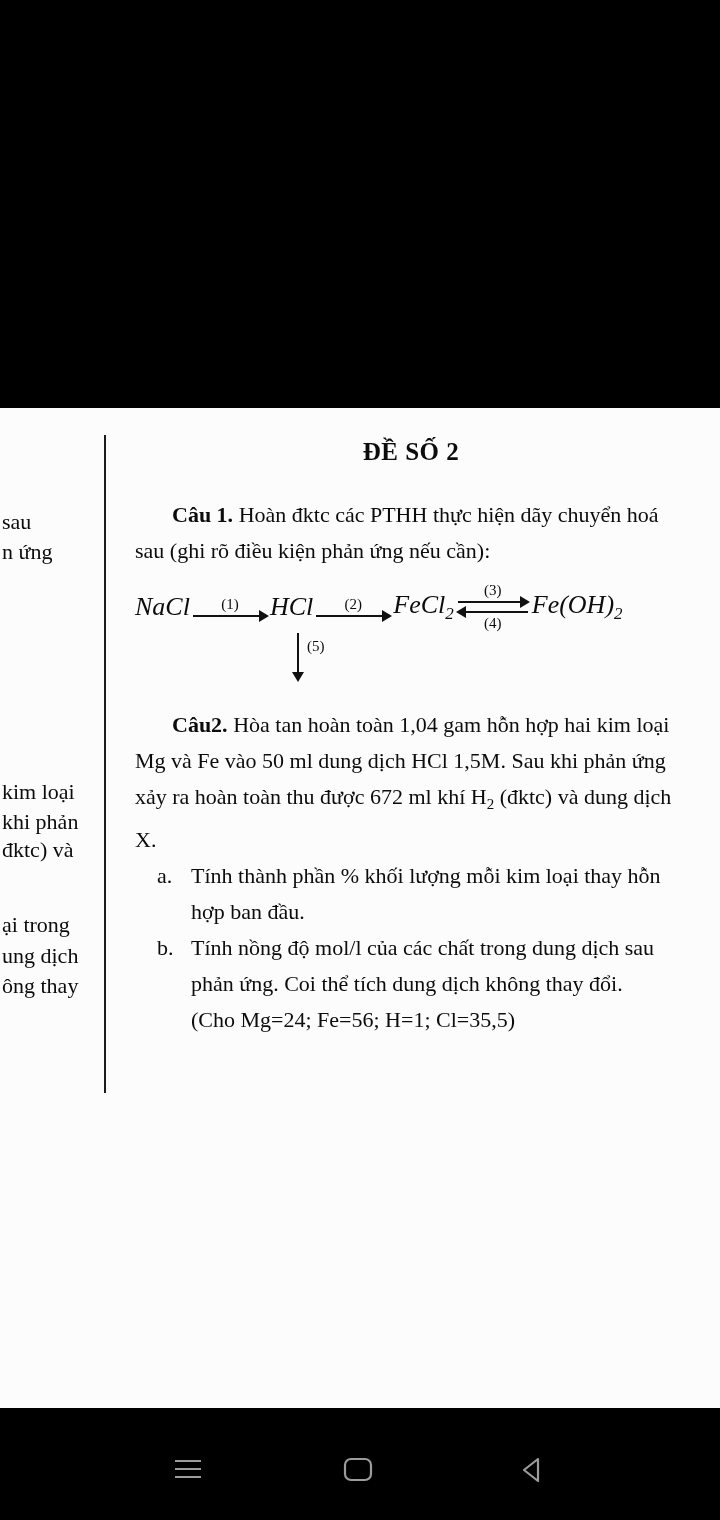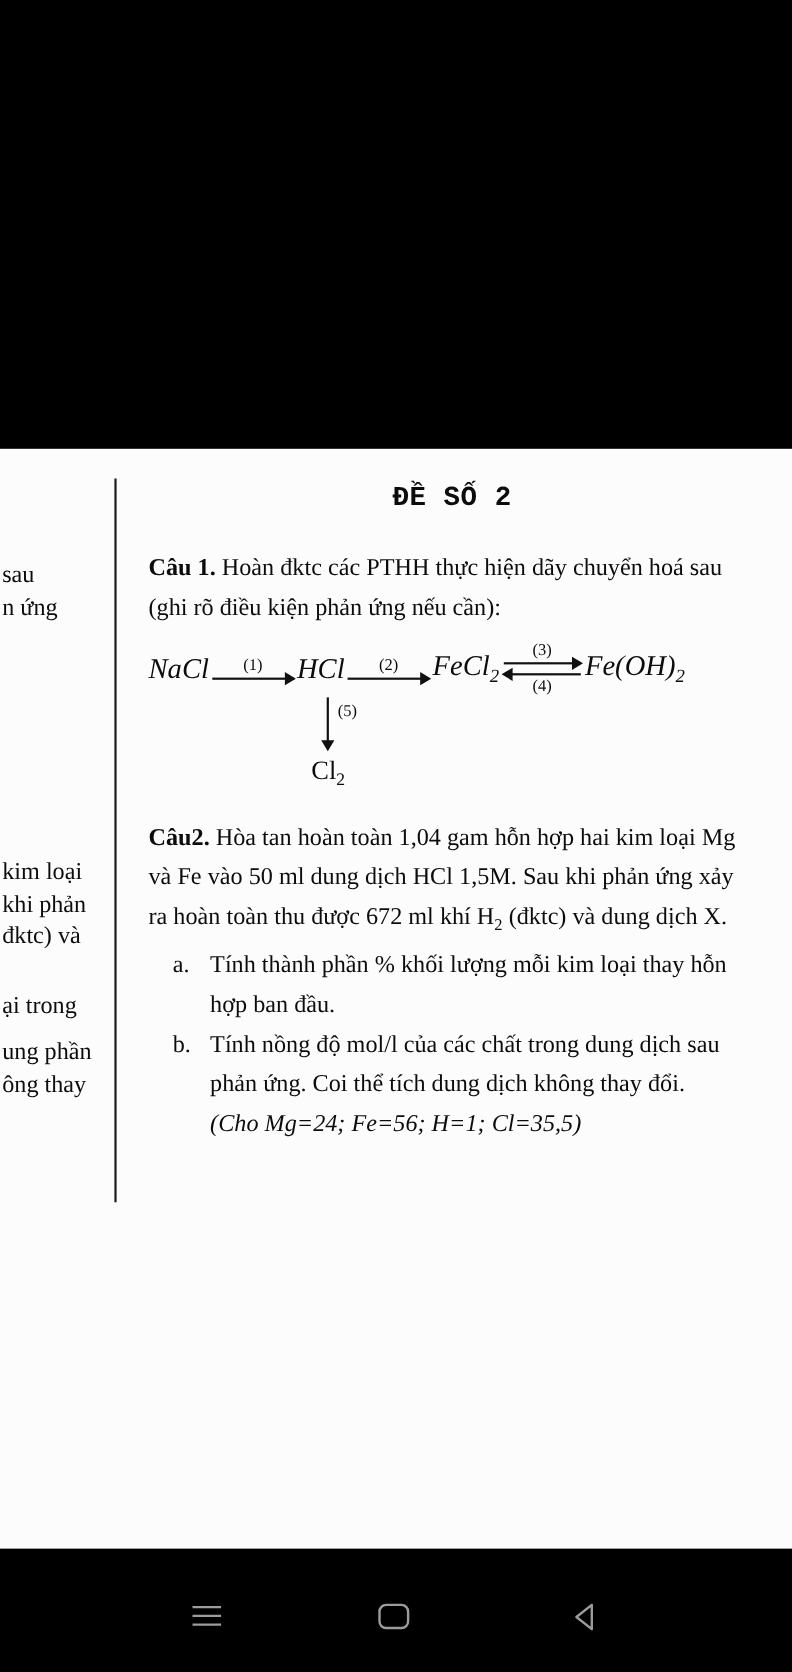--- a/index.html
+++ b/index.html
@@ -15,28 +15,28 @@
   .divider {
     position:absolute; left:104px; top:27px; width:2px; height:658px; background:#1c1c1c;
   }
   
   .frag { position:absolute; left:2px; font-size:22px; line-height:28px; white-space:nowrap; }
   .f0 { top:100px; }
   .f1 { top:130px; }
   .f2 { top:370px; }
   .f3 { top:400px; }
   .f4 { top:428px; }
-  .f5 { top:492px; }
+  .f5 { top:503px; }
   .f6 { top:534px; }
   .f7 { top:564px; }
 
   .main { position:absolute; left:135px; top:0; width:552px; }
-  .title { text-align:center; font-size:25px; font-weight:bold; margin:30px 0 0 0; letter-spacing:.5px;font-family:Liberation Mono, monospace; }
+  .title { text-align:center; font-size:25px; font-weight:bold; margin:30px 0 0 0; letter-spacing:.5px; }
   .para { font-size:22px; line-height:36px; margin:31px 0 0 0; }
-  .para b { font-weight:bold; }
+  .para b { font-weight:bold;margin-left:37px; }
 
   
   .equation {
     display:flex; align-items:center; margin-top:14px;
     font-style:italic; font-size:26px; white-space:nowrap;
   }
   .equation sub { font-size:17px; }
   .albl { font-style:normal; font-size:15px; line-height:1; }
   .rarrow { display:inline-flex; flex-direction:column; align-items:center; margin:0 3px; }
   .rarrow .albl { margin-bottom:3px; }
@@ -66,21 +66,21 @@
   .cl2 { margin:4px 0 0 148px; font-size:24px; }
   .cl2 sub { font-size:16px; }
 
   .para2 { margin-top:24px; }
   .para2 sub { font-size:15px; }
 
   .list { margin-top:0; }
   .list-item { display:flex; padding-left:22px; font-size:22px; line-height:36px; }
   .list-item .marker { flex:none; width:34px; }
   .list-item .li-text { flex:1; }
-  .given { margin:0 0 0 56px; font-style:italic; font-size:22px; line-height:35px; }
+  .given { margin:0 0 0 56px; font-size:22px; line-height:35px; }
 
   
   .navbar { position:absolute; left:0; top:1408px; width:720px; height:112px; background:#000; }
   .nav-btn { position:absolute; width:36px; height:36px; display:flex; align-items:center; justify-content:center; cursor:pointer; }
   .nav-recents { left:170px; top:44px; }
   .nav-home { left:340px; top:44px; }
   .nav-back { left:514px; top:44px; }
   .nav-btn svg { display:block; }
 </style>
 </head>
@@ -89,21 +89,21 @@
 <div class="screen">
 
   <div class="page">
 
     <div class="frag f0">sau</div>
     <div class="frag f1">n ứng</div>
     <div class="frag f2">kim loại</div>
     <div class="frag f3">khi phản</div>
     <div class="frag f4">đktc) và</div>
     <div class="frag f5">ại trong</div>
-    <div class="frag f6">ung phần</div>
+    <div class="frag f6">ung dịch</div>
     <div class="frag f7">ông thay</div>
 
     <div class="divider"></div>
 
     <div class="main">
 
       <div class="title">ĐỀ SỐ 2</div>
 
       <p class="para"><b>Câu 1.</b><span> Hoàn đktc các PTHH thực hiện dãy chuyển hoá sau (ghi rõ điều kiện phản ứng nếu cần):</span></p>
 
@@ -126,21 +126,20 @@
           <span class="aline left"></span>
           <span class="albl bot">(4)</span>
         </span>
         <span><span>Fe(OH)</span><sub>2</sub></span>
       </div>
 
       <div class="branch">
         <span class="vline"></span>
         <span class="albl">(5)</span>
       </div>
-      <div class="cl2"><span>Cl</span><sub>2</sub></div>
 
       <p class="para para2"><b>Câu2.</b><span> Hòa tan hoàn toàn 1,04 gam hỗn hợp hai kim loại Mg và Fe vào 50 ml dung dịch HCl 1,5M. Sau khi phản ứng xảy ra hoàn toàn thu được 672 ml khí H</span><sub>2</sub><span> (đktc) và dung dịch X.</span></p>
 
       <div class="list">
         <div class="list-item">
           <span class="marker">a.</span>
           <span class="li-text">Tính thành phần % khối lượng mỗi kim loại thay hỗn hợp ban đầu.</span>
         </div>
         <div class="list-item">
           <span class="marker">b.</span>

